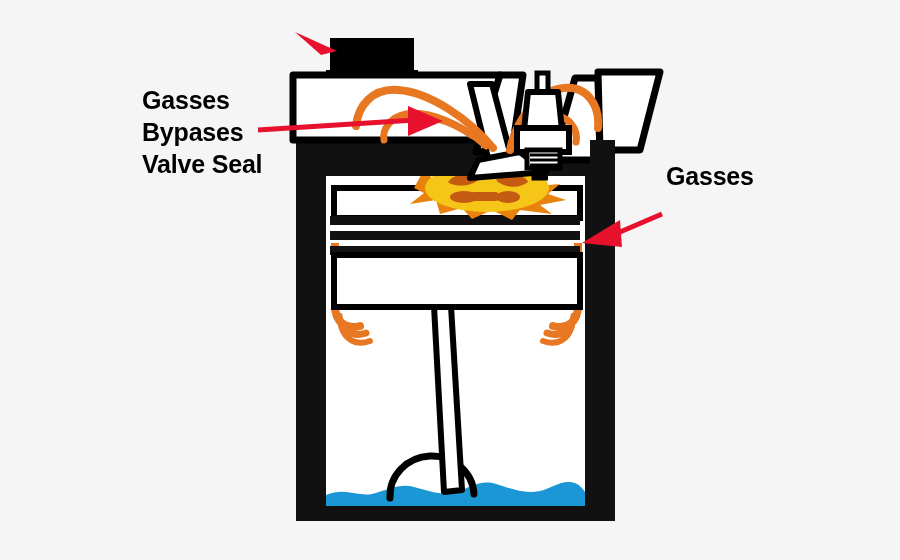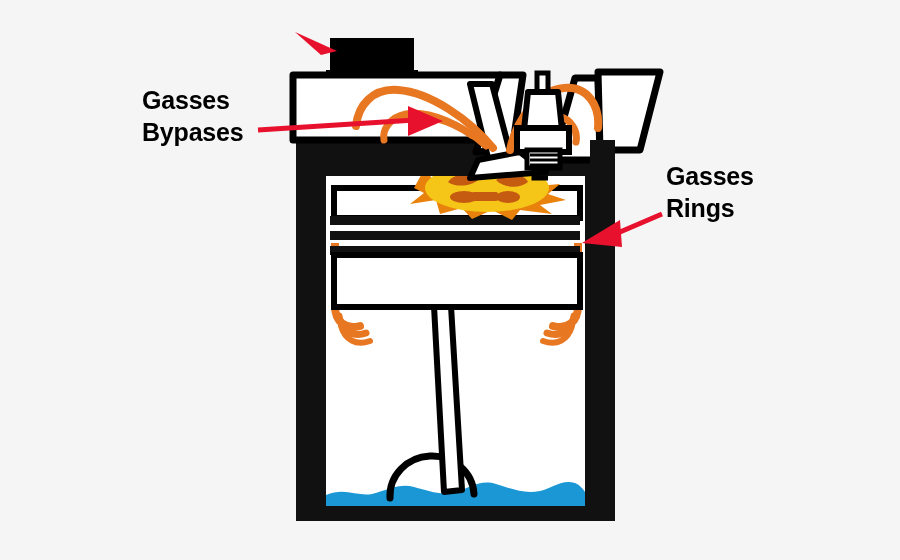--- a/index.html
+++ b/index.html
@@ -182,20 +182,20 @@
 
       <path d="M 662 214 L 606 238" stroke="#E8112D" stroke-width="5"></path>
       <path d="M 582 243 L 620 220 L 622 247 Z" fill="#E8112D"></path>
     </g>
 
   </svg>
 
   <div class="callout callout-left">
     <span>Gasses</span>
     <span>Bypases</span>
+    <span>Valve Seal</span>
   </div>
 
   <div class="callout callout-right">
     <span>Gasses</span>
-    <span>Rings</span>
   </div>
 
 </div>
 
 </body></html>

